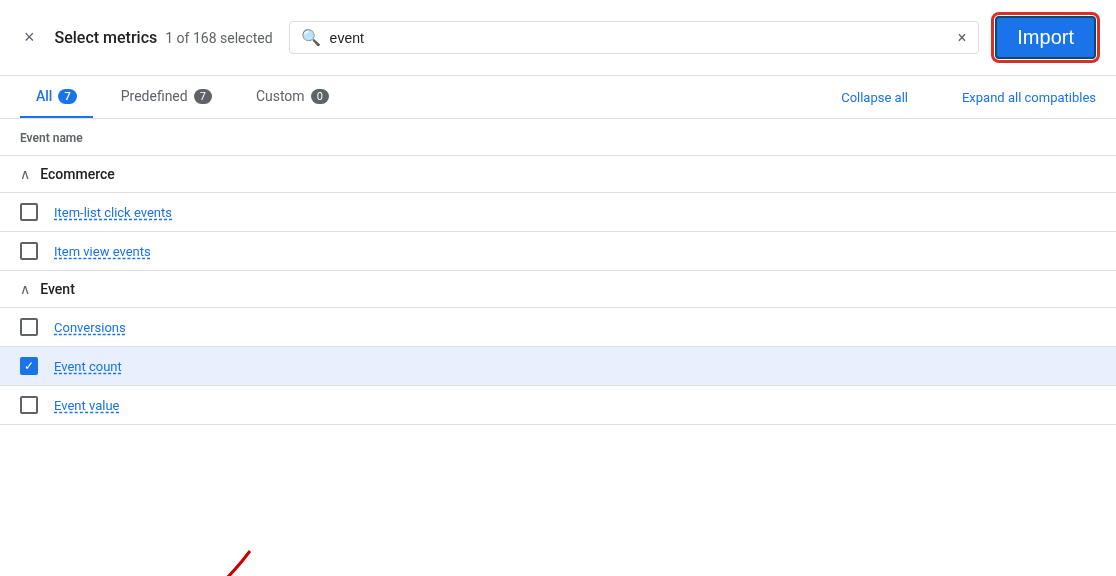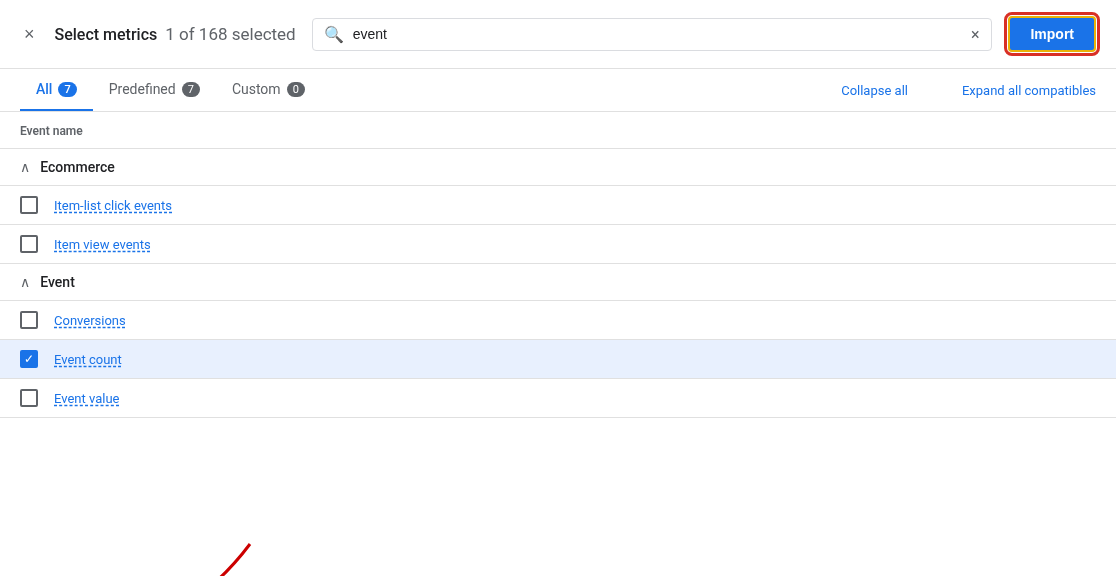--- a/index.html
+++ b/index.html
@@ -5,30 +5,30 @@
     * { box-sizing: border-box; margin: 0; padding: 0; }
     body { font-family: 'Google Sans', Roboto, Arial, sans-serif; font-size: 14px; color: #202124; background: #fff; width: 1116px; height: 576px; overflow: hidden; }
 
     .modal { width: 1116px; height: 576px; background: #fff; display: flex; flex-direction: column; }
 
     
     .header { display: flex; align-items: center; padding: 16px 20px; gap: 16px; border-bottom: 1px solid #e0e0e0; }
     .close-btn { background: none; border: none; cursor: pointer; color: #5f6368; font-size: 18px; padding: 4px; display: flex; align-items: center; justify-content: center; }
     .title-area { display: flex; align-items: baseline; gap: 8px; }
     .title { font-size: 16px; font-weight: 500; color: #202124; }
-    .subtitle { font-size: 17px; color: #5f6368; }
+    .subtitle { font-size: 14px; color: #5f6368; }
     .search-bar { flex: 1; display: flex; align-items: center; border: 1px solid #dadce0; border-radius: 4px; padding: 6px 12px; gap: 8px; }
     .search-bar input { border: none; outline: none; font-size: 14px; color: #202124; width: 100%; }
     .search-icon { color: #5f6368; font-size: 16px; }
     .clear-icon { color: #5f6368; cursor: pointer; font-size: 16px; }
-    .import-btn { background: #1a73e8; color: #fff; border: 2px solid #eab308; border-radius: 4px; padding: 8px 20px; font-size: 14px; font-weight: 700; cursor: pointer; white-space: nowrap; outline: 3px solid #d93025; outline-offset: 1px; }
+    .import-btn { background: #1a73e8; color: #fff; border: 2px solid #0c4a6e; border-radius: 4px; padding: 8px 20px; font-size: 20px; font-weight: 400; cursor: pointer; white-space: nowrap; outline: 3px solid #d93025; outline-offset: 1px; }
 
     
     .tabs-row { display: flex; align-items: center; padding: 0 20px; border-bottom: 1px solid #e0e0e0; }
-    .tabs { display: flex; gap: 0; flex: 1; }
+    .tabs { display: flex; gap: 12px; flex: 1; }
     .tab { display: flex; align-items: center; gap: 6px; padding: 12px 16px; cursor: pointer; font-size: 14px; color: #5f6368; border-bottom: 2px solid transparent; position: relative; }
     .tab.active { color: #1a73e8; border-bottom: 2px solid #1a73e8; font-weight: 500; }
     .tab-badge { background: #5f6368; color: #fff; border-radius: 10px; font-size: 11px; padding: 1px 6px; min-width: 18px; text-align: center; }
     .tab.active .tab-badge { background: #1a73e8; }
     .tab-actions { display: flex; gap: 20px; align-items: center; }
     .tab-action-link { color: #1a73e8; font-size: 13px; cursor: pointer; text-decoration: none; margin-left: 34px; }
 
     
     .table-header { padding: 10px 20px; background: #fff; border-bottom: 1px solid #e0e0e0; }
     .col-header { font-size: 12px; font-weight: 600; color: #5f6368; text-transform: none; letter-spacing: 0; }

